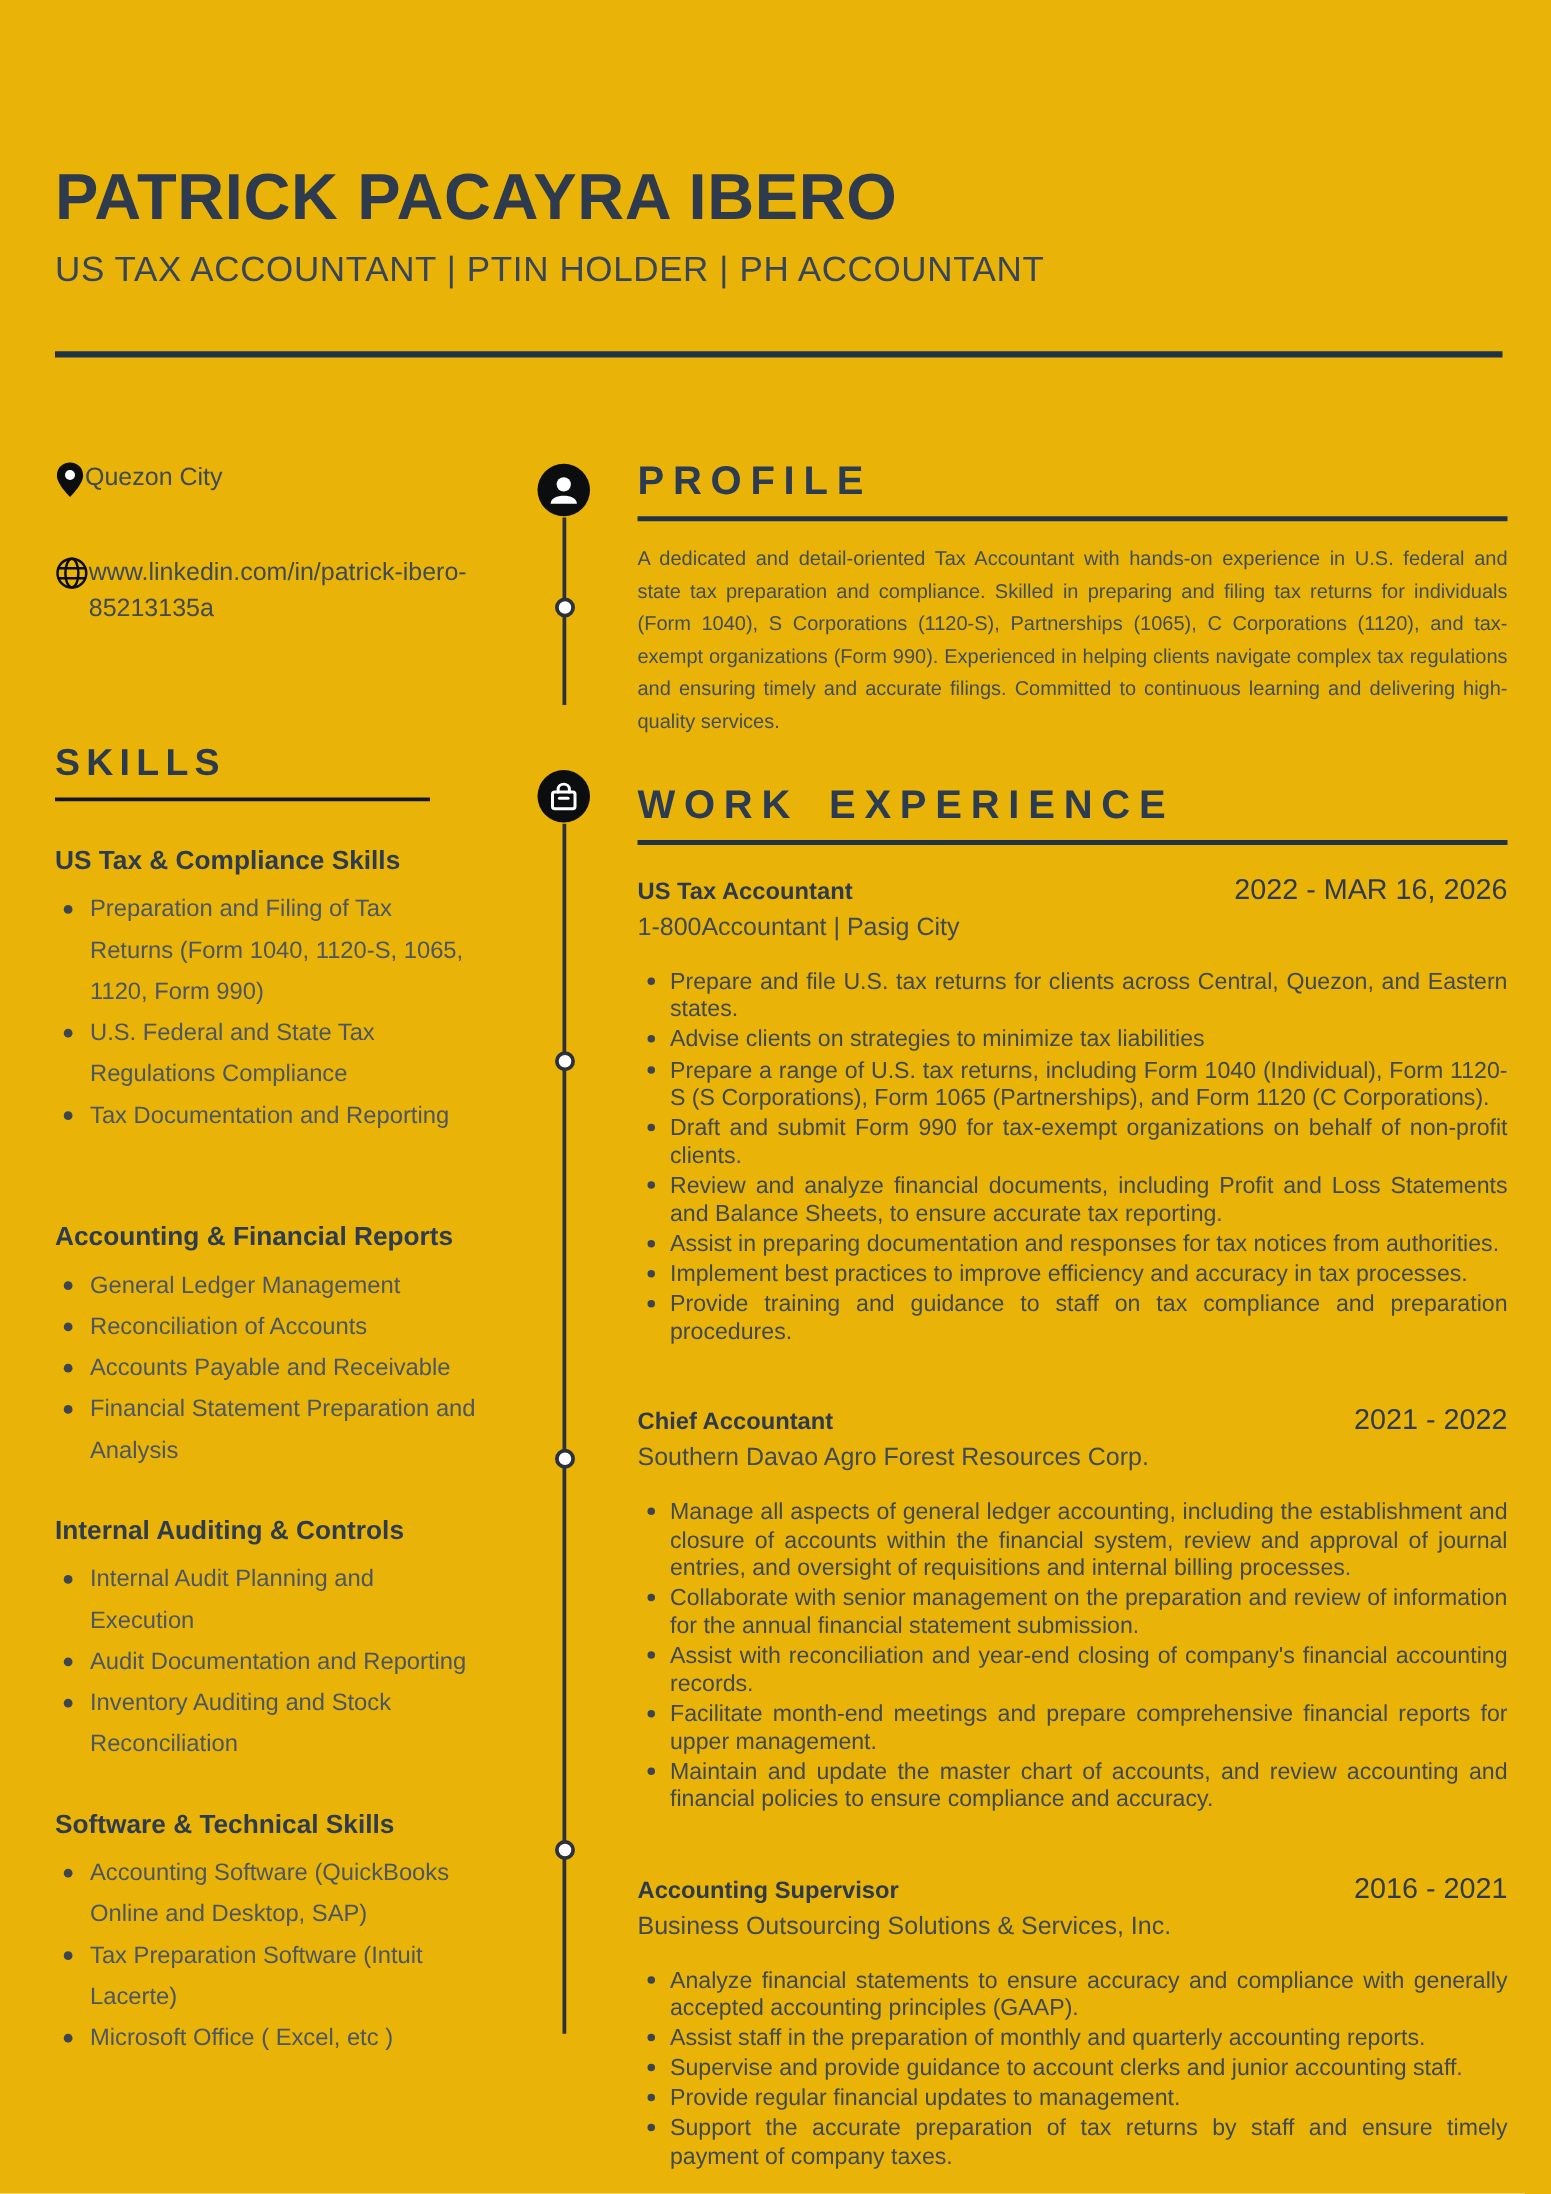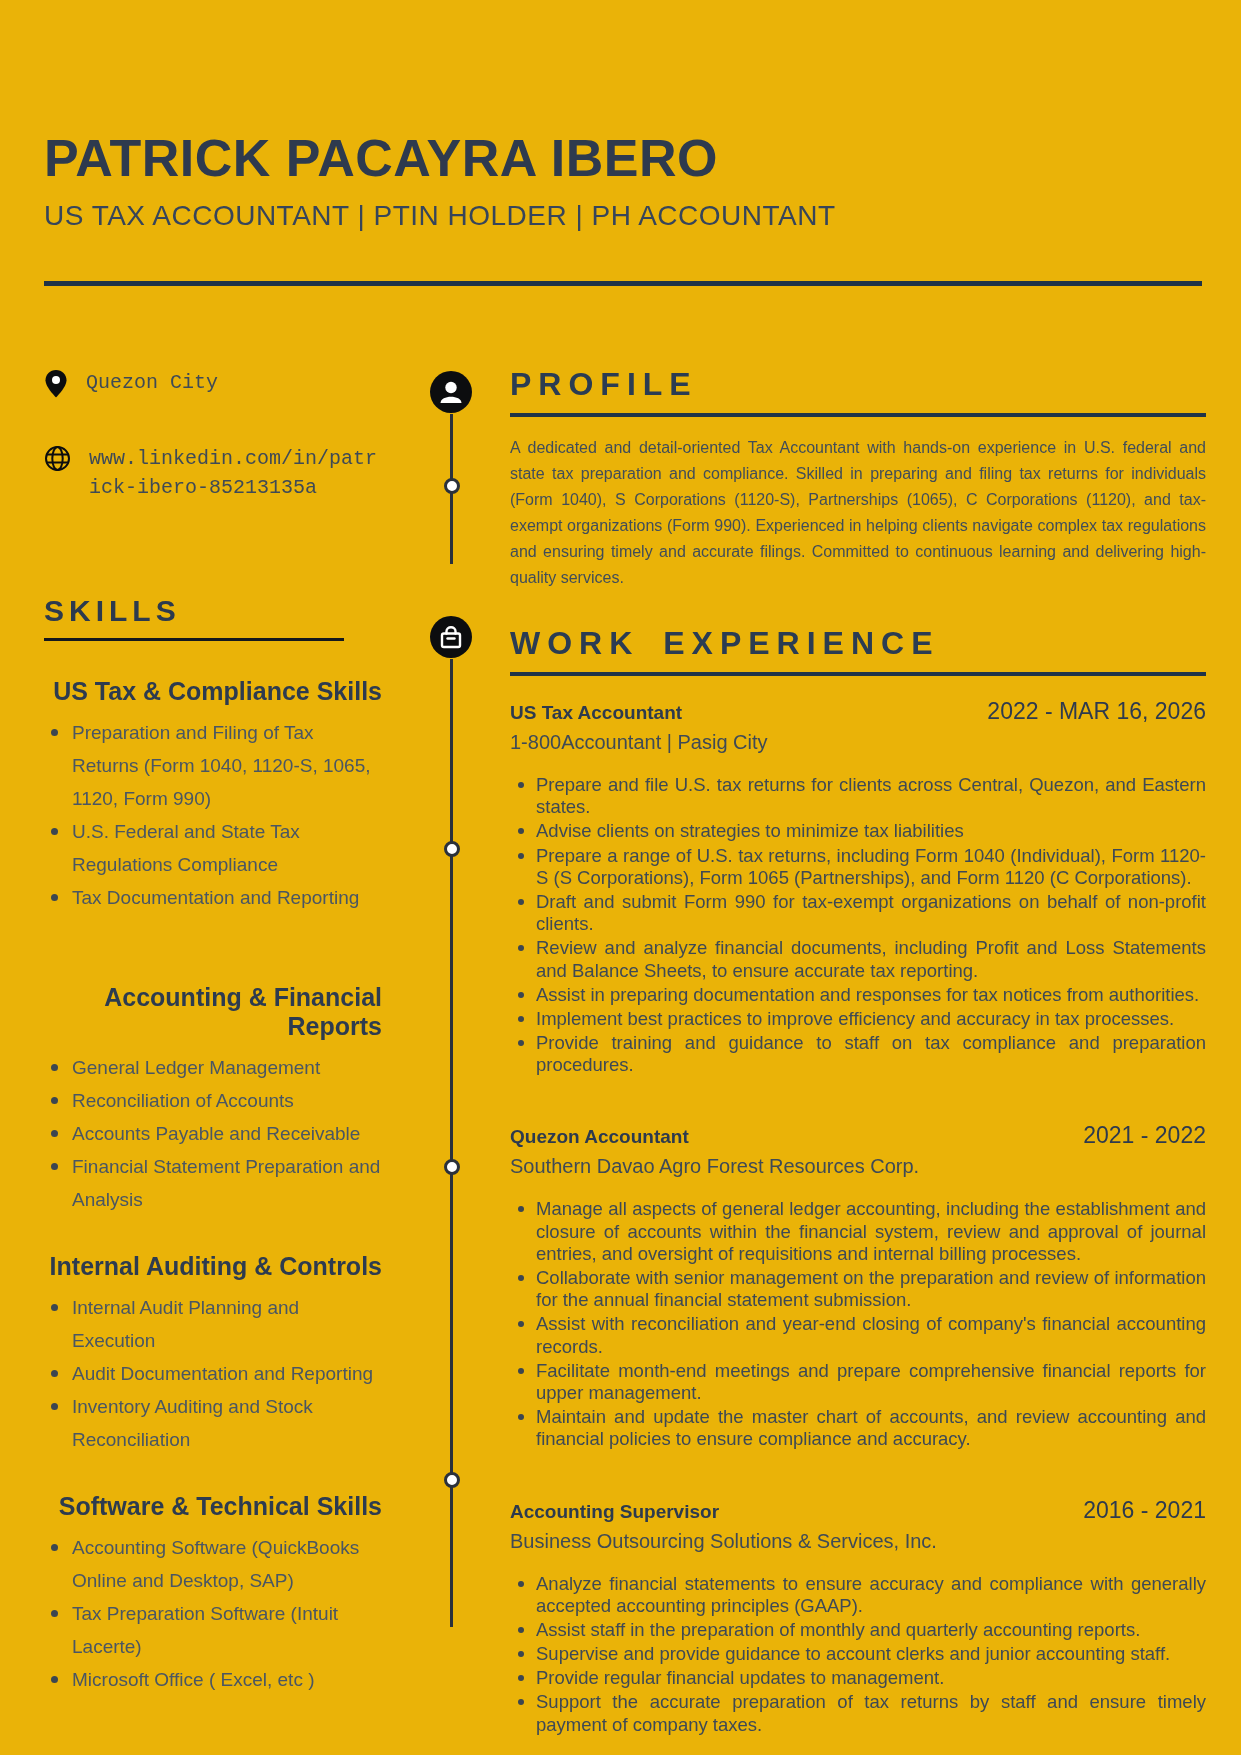--- a/index.html
+++ b/index.html
@@ -22,32 +22,32 @@
     position:absolute;left:44px;top:200px;
     font-size:28px;font-weight:400;letter-spacing:.5px;
     color:#37455a;
   }
   .header-rule{
     position:absolute;left:44px;top:281px;
     width:1158px;height:5px;background:#1f3347;
   }
   
   .left-col{position:absolute;left:44px;top:368px;width:338px;}
-  .contact-row{display:flex;align-items:flex-start;gap:18px;font-family:Liberation Mono, monospace;}
+  .contact-row{display:flex;align-items:flex-start;}
   .contact-row + .contact-row{margin-top:40px;}
   .contact-icon{flex:0 0 auto;margin-top:1px;}
   .contact-text{font-size:20px;line-height:29px;color:#3f4a56;overflow-wrap:anywhere;}
   .skills-title{
     margin:92px 0 0 0;
     font-size:30px;font-weight:800;letter-spacing:5px;color:#2c3a4e;
   }
   .skills-rule{margin-top:10px;width:300px;height:3px;background:#14181d;}
   .skill-group-heading{
     margin:36px 0 0 0;
-    font-size:25px;font-weight:700;color:#2d3b4f;text-align:right;
+    font-size:21px;font-weight:700;color:#2d3b4f;
   }
   .skill-group-heading.gap-large{margin-top:69px;}
   .skill-group-heading.gap-small{margin-top:36px;}
   .skill-list{list-style:none;margin:10px 0 0 0;padding:0;}
   .skill-list li{
     position:relative;padding-left:28px;margin:0;
     font-size:19px;line-height:33px;color:#4a5663;
   }
   .skill-list li::before{
     content:"";position:absolute;left:7px;top:13px;
@@ -202,21 +202,21 @@
         <li>Draft and submit Form 990 for tax-exempt organizations on behalf of non-profit clients.</li>
         <li>Review and analyze financial documents, including Profit and Loss Statements and Balance Sheets, to ensure accurate tax reporting.</li>
         <li>Assist in preparing documentation and responses for tax notices from authorities.</li>
         <li>Implement best practices to improve efficiency and accuracy in tax processes.</li>
         <li>Provide training and guidance to staff on tax compliance and preparation procedures.</li>
       </ul>
     </section>
 
     <section class="job">
       <div class="job-head">
-        <h3 class="job-title">Quezon Accountant</h3>
+        <h3 class="job-title">Chief Accountant</h3>
         <span class="job-dates">2021 - 2022</span>
       </div>
       <div class="job-company">Southern Davao Agro Forest Resources Corp.</div>
       <ul class="job-bullets">
         <li>Manage all aspects of general ledger accounting, including the establishment and closure of accounts within the financial system, review and approval of journal entries, and oversight of requisitions and internal billing processes.</li>
         <li>Collaborate with senior management on the preparation and review of information for the annual financial statement submission.</li>
         <li>Assist with reconciliation and year-end closing of company's financial accounting records.</li>
         <li>Facilitate month-end meetings and prepare comprehensive financial reports for upper management.</li>
         <li>Maintain and update the master chart of accounts, and review accounting and financial policies to ensure compliance and accuracy.</li>
       </ul>

